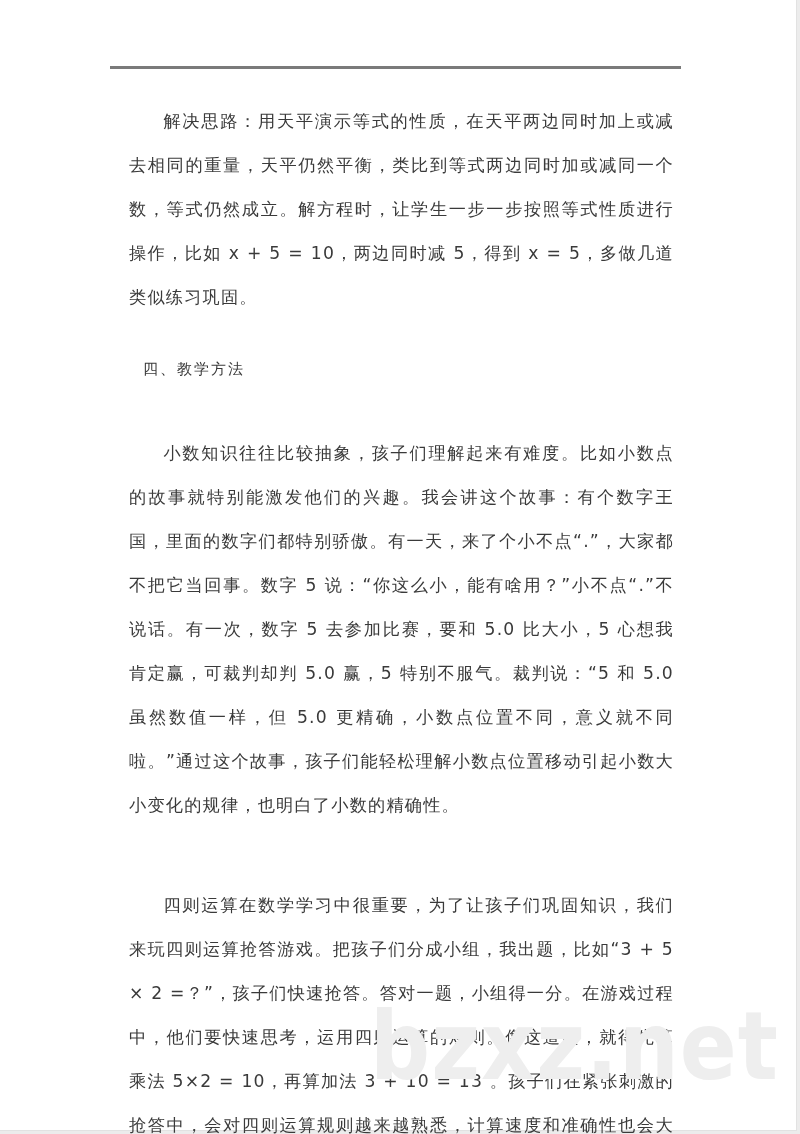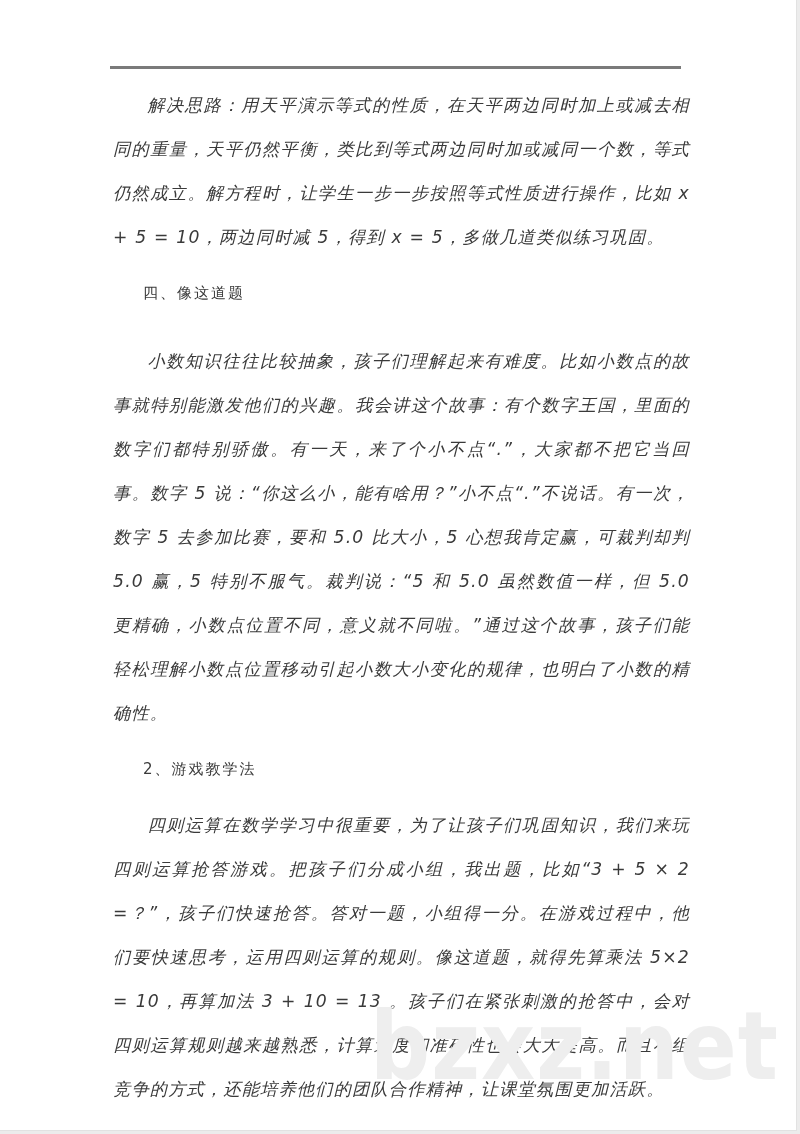--- a/index.html
+++ b/index.html
@@ -35,26 +35,25 @@
   .content {
     position: absolute;
     left: 113px;
     top: 83px;
     width: 577px;
     color: #3a3a3a;
     font-size: 17.2px;
     letter-spacing: 1.2px;
   }
   .para {
-    margin: 0;
+    margin: 16px;
     line-height: 44px;
     text-indent: 2em;
     text-align: justify;
     text-align-last: left;
-    font-style: italic;
   }
   .heading {
     margin: 0;
     line-height: 44px;
     padding-left: 2em;
     font-size: 15px;
     letter-spacing: 2px;
   }
   .gap {
     height: 12px;
@@ -76,25 +75,24 @@
 </style>
 </head>
 <body>
 
 <div class="page">
   <div class="header-rule"></div>
 
   <div class="content">
     <p class="para">解决思路：用天平演示等式的性质，在天平两边同时加上或减去相同的重量，天平仍然平衡，类比到等式两边同时加或减同一个数，等式仍然成立。解方程时，让学生一步一步按照等式性质进行操作，比如 x + 5 = 10，两边同时减 5，得到 x = 5，多做几道类似练习巩固。</p>
     <div class="gap"></div>
-    <p class="heading">四、像这道题</p>
+    <p class="heading">四、教学方法</p>
     <div class="gap"></div>
     <div class="gap"></div>
     <p class="para">小数知识往往比较抽象，孩子们理解起来有难度。比如小数点的故事就特别能激发他们的兴趣。我会讲这个故事：有个数字王国，里面的数字们都特别骄傲。有一天，来了个小不点“.”，大家都不把它当回事。数字 5 说：“你这么小，能有啥用？”小不点“.”不说话。有一次，数字 5 去参加比赛，要和 5.0 比大小，5 心想我肯定赢，可裁判却判 5.0 赢，5 特别不服气。裁判说：“5 和 5.0 虽然数值一样，但 5.0 更精确，小数点位置不同，意义就不同啦。”通过这个故事，孩子们能轻松理解小数点位置移动引起小数大小变化的规律，也明白了小数的精确性。</p>
     <div class="gap"></div>
-    <p class="heading">2、游戏教学法</p>
     <div class="gap"></div>
     <p class="para">四则运算在数学学习中很重要，为了让孩子们巩固知识，我们来玩四则运算抢答游戏。把孩子们分成小组，我出题，比如“3 + 5 × 2 =？”，孩子们快速抢答。答对一题，小组得一分。在游戏过程中，他们要快速思考，运用四则运算的规则。像这道题，就得先算乘法 5×2 = 10，再算加法 3 + 10 = 13 。孩子们在紧张刺激的抢答中，会对四则运算规则越来越熟悉，计算速度和准确性也会大大提高。而且小组竞争的方式，还能培养他们的团队合作精神，让课堂氛围更加活跃。</p>
 
   </div>
 
   <div class="watermark">bzxz.net</div>
 </div>
 
 </body></html>

